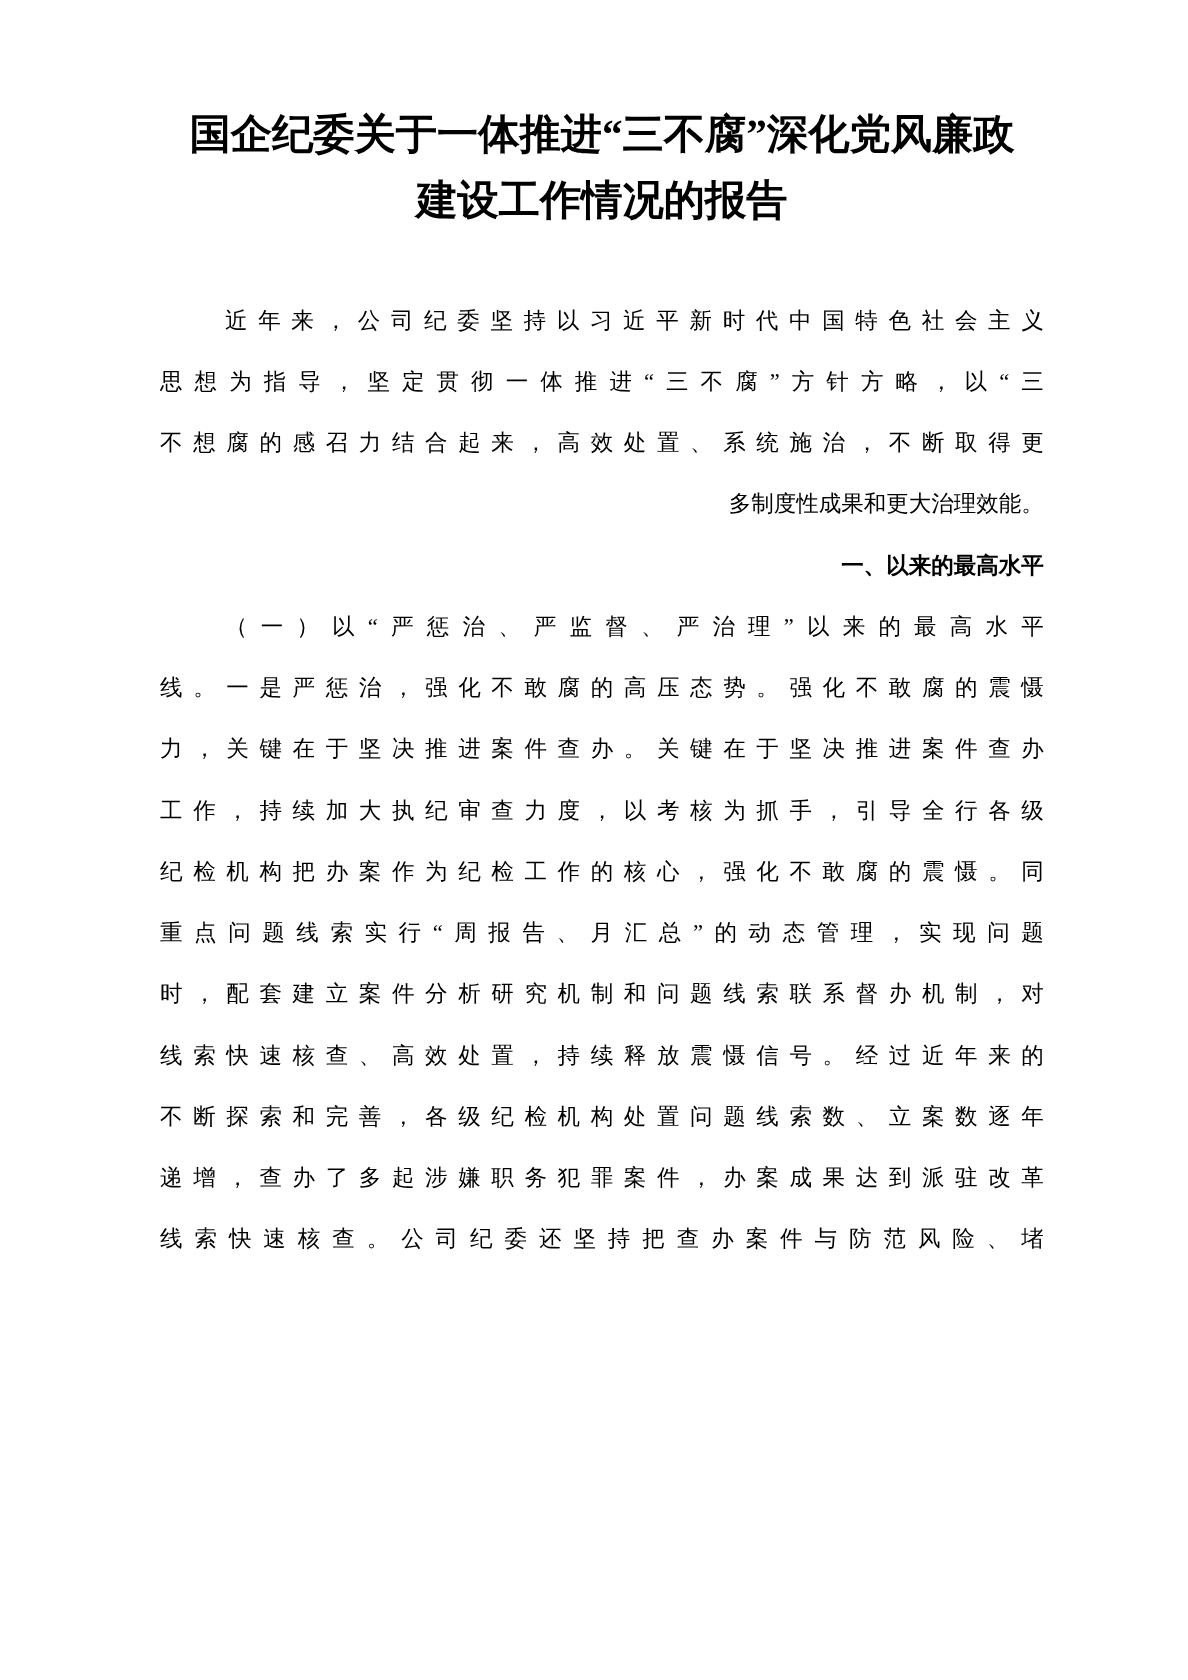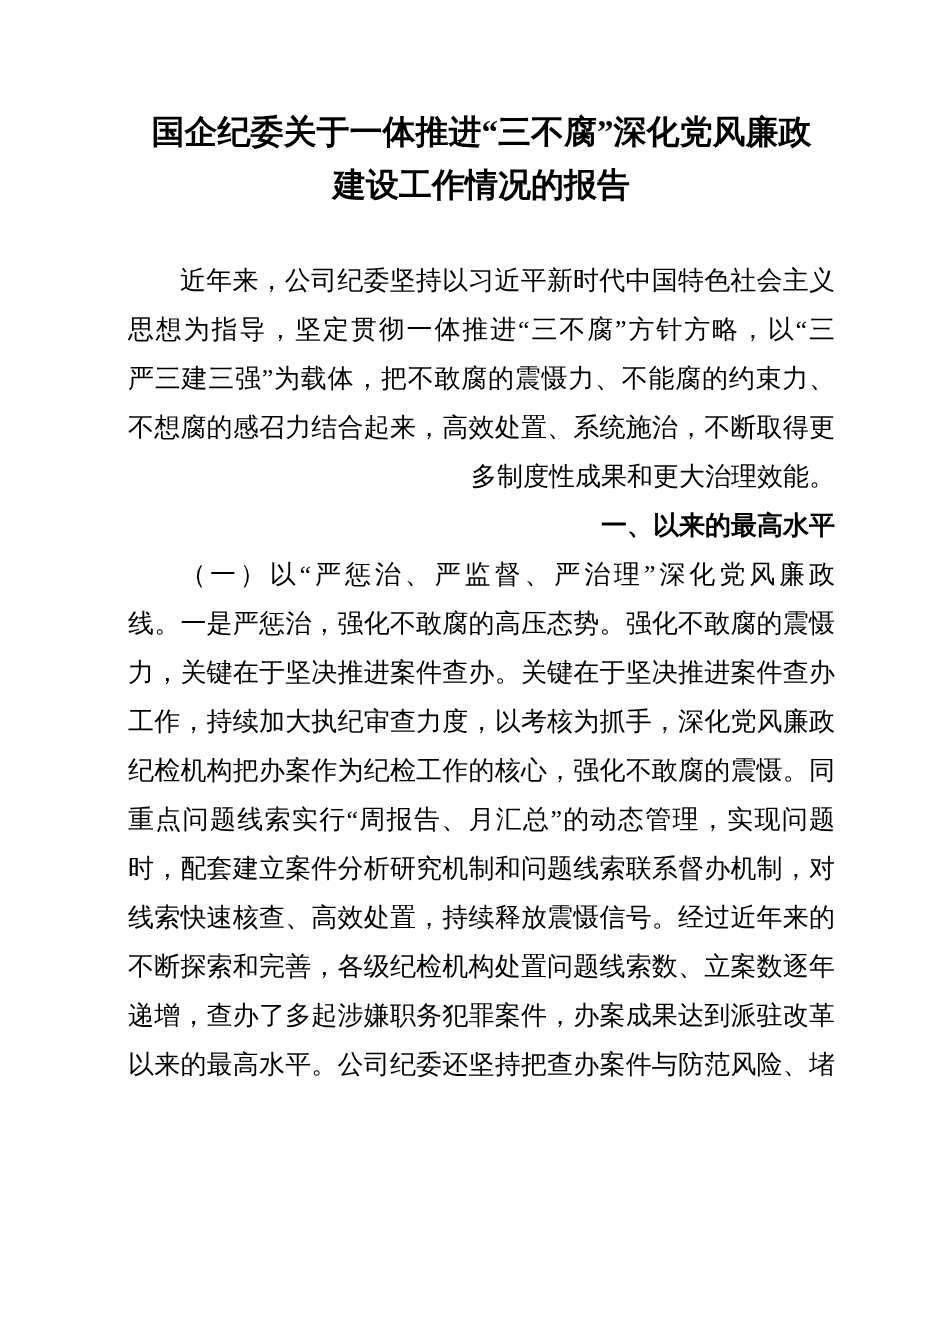--- a/index.html
+++ b/index.html
@@ -12,35 +12,35 @@
     width: 950px;
     height: 1344px;
     background: #ffffff;
     overflow: hidden;
     box-sizing: border-box;
   }
   .doc {
     box-sizing: border-box;
     width: 100%;
     height: 100%;
-    padding: 106px 115px 0 128px;
+    padding: 82px 115px 0 128px;
     color: #000000;
   }
   .title {
     font-family: "Liberation Serif", "DejaVu Serif", serif;
     font-weight: 700;
     font-size: 33px;
     line-height: 53px;
     text-align: center;
     color: #000000;
   }
   .body-text {
     margin-top: 44px;
     font-family: "Liberation Serif", "DejaVu Serif", serif;
-    font-size: 26px;
+    font-size: 18px;
     line-height: 49px;
     color: #000000;
   }
   .line {
     min-height: 49px;
     text-align: right;
   }
   .fill {
     text-align: justify;
     text-align-last: justify;
@@ -57,30 +57,29 @@
 
 <div class="page">
   <div class="doc">
     <div class="title">
       <div class="title-line">国企纪委关于一体推进“三不腐”深化党风廉政</div>
       <div class="title-line">建设工作情况的报告</div>
     </div>
     <div class="body-text">
         <div class="line indent fill">近年来，公司纪委坚持以习近平新时代中国特色社会主义</div>
         <div class="line fill">思想为指导，坚定贯彻一体推进“三不腐”方针方略，以“三</div>
-        <div class="line fill">严三建三强”为载体，把不敢腐的震慑力、不能腐的约束力、</div>
         <div class="line fill">不想腐的感召力结合起来，高效处置、系统施治，不断取得更</div>
         <div class="line">多制度性成果和更大治理效能。</div>
         <div class="line heading indent">一、以来的最高水平</div>
-        <div class="line indent fill">（一）以“严惩治、严监督、严治理”深化党风廉政</div>
+        <div class="line indent fill">（一）以“严惩治、严监督、严治理”以来的最高水平</div>
         <div class="line fill">线。一是严惩治，强化不敢腐的高压态势。强化不敢腐的震慑</div>
         <div class="line fill">力，关键在于坚决推进案件查办。关键在于坚决推进案件查办</div>
-        <div class="line fill">工作，持续加大执纪审查力度，以考核为抓手，深化党风廉政</div>
+        <div class="line fill">工作，持续加大执纪审查力度，以考核为抓手，引导全行各级</div>
         <div class="line fill">纪检机构把办案作为纪检工作的核心，强化不敢腐的震慑。同</div>
         <div class="line fill">重点问题线索实行“周报告、月汇总”的动态管理，实现问题</div>
         <div class="line fill">时，配套建立案件分析研究机制和问题线索联系督办机制，对</div>
         <div class="line fill">线索快速核查、高效处置，持续释放震慑信号。经过近年来的</div>
         <div class="line fill">不断探索和完善，各级纪检机构处置问题线索数、立案数逐年</div>
         <div class="line fill">递增，查办了多起涉嫌职务犯罪案件，办案成果达到派驻改革</div>
-        <div class="line fill">以来的最高水平。公司纪委还坚持把查办案件与防范风险、堵</div>
+        <div class="line fill">线索快速核查。公司纪委还坚持把查办案件与防范风险、堵</div>
       </div>
   </div>
 </div>
 
 </body></html>

